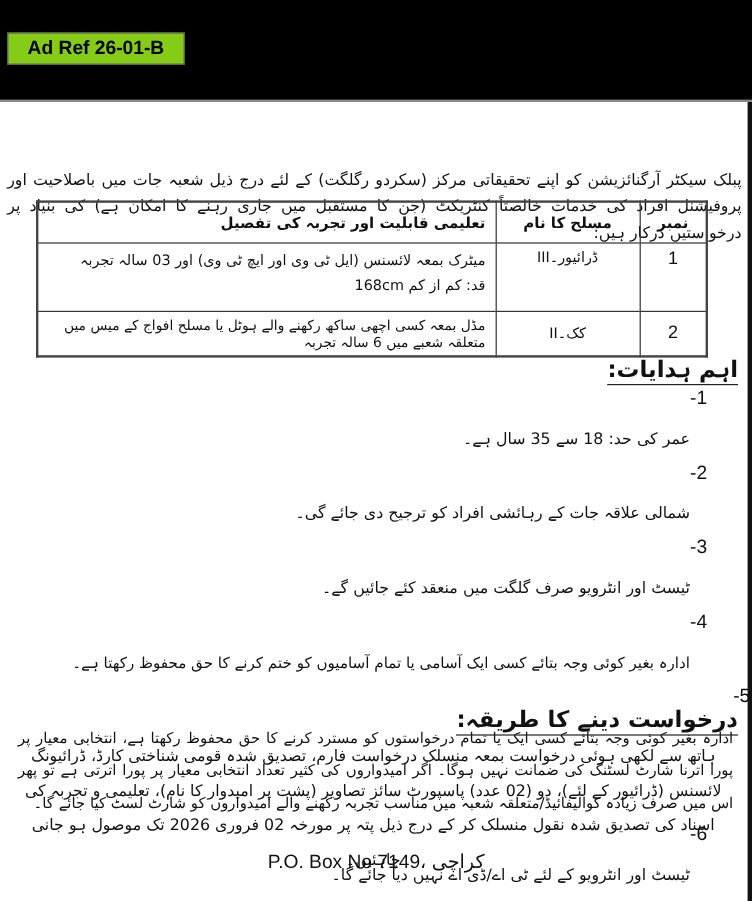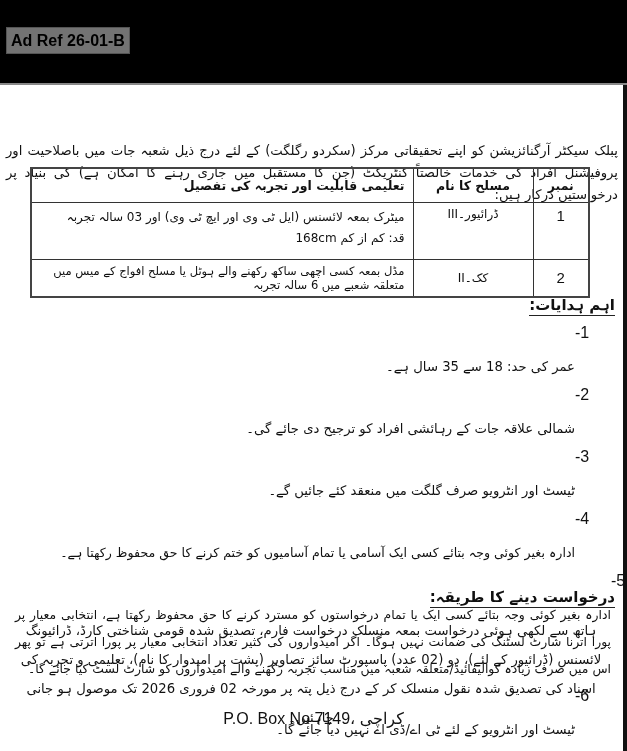--- a/index.html
+++ b/index.html
@@ -4,22 +4,22 @@
   <style>
     * { box-sizing: border-box; margin: 0; padding: 0; }
     html, body { width: 627px; height: 751px; background: #ffffff; overflow: hidden; }
     body { font-family: "DejaVu Sans", sans-serif; color: #111; position: relative; }
 
     .header {
       position: absolute; left: 0; top: 0; width: 627px; height: 85px;
       background: #000; border-bottom: 2px solid #888;
     }
     .ad-ref {
-      position: absolute; left: 6px; top: 27px; height: 27px; padding: 0 4px;
-      background: #737373; border: 1px solid #555; color: #000;
+      position: absolute; left: 6px; top: 27px; height: 27px; padding: 0 16px;
+      background: #84cc16; border: 1px solid #555; color: #000;
       font-family: "Liberation Sans", sans-serif; font-weight: bold; font-size: 16px;
       line-height: 25px; white-space: nowrap;
     }
     .title {
       position: absolute; left: 150px; top: 6px; width: 360px; height: 76px;
       color: #fff; font-family: "DejaVu Serif", serif; font-size: 44px; font-weight: bold;
       direction: rtl; text-align: center; line-height: 76px; white-space: nowrap;
     }
 
     .right-border {
@@ -43,21 +43,21 @@
     }
     table.posts th { font-weight: bold; height: 34px; vertical-align: middle; font-size: 12.5px; }
     table.posts .c-no { width: 56px; text-align: center; }
     table.posts .c-post { width: 120px; text-align: center; }
     table.posts td.c-no { font-family: "Liberation Sans", sans-serif; font-size: 15px; }
     table.posts tr.r1 td { height: 57px; }
     table.posts tr.r2 td { height: 27px; vertical-align: middle; }
     .detail-line { display: block; line-height: 21px; }
 
     .section-title {
-      position: absolute; right: 12px; font-size: 15px; font-weight: bold;
+      position: absolute; right: 12px; font-size: 19px; font-weight: bold;
       direction: rtl; border-bottom: 1.5px solid #222; padding-bottom: 1px;
     }
 
     .instructions { position: absolute; right: 12px; top: 319px; width: 600px; font-size: 13.2px; }
     .ins-item { display: flex; flex-direction: row-reverse; line-height: 28px; }
     .ins-num {
       flex: 0 0 40px; text-align: left; direction: ltr;
       font-family: "Liberation Sans", sans-serif; font-size: 16px; padding-right: 6px;
     }
     .ins-text { flex: 1; direction: rtl; text-align: right; margin-top: 34px; }

